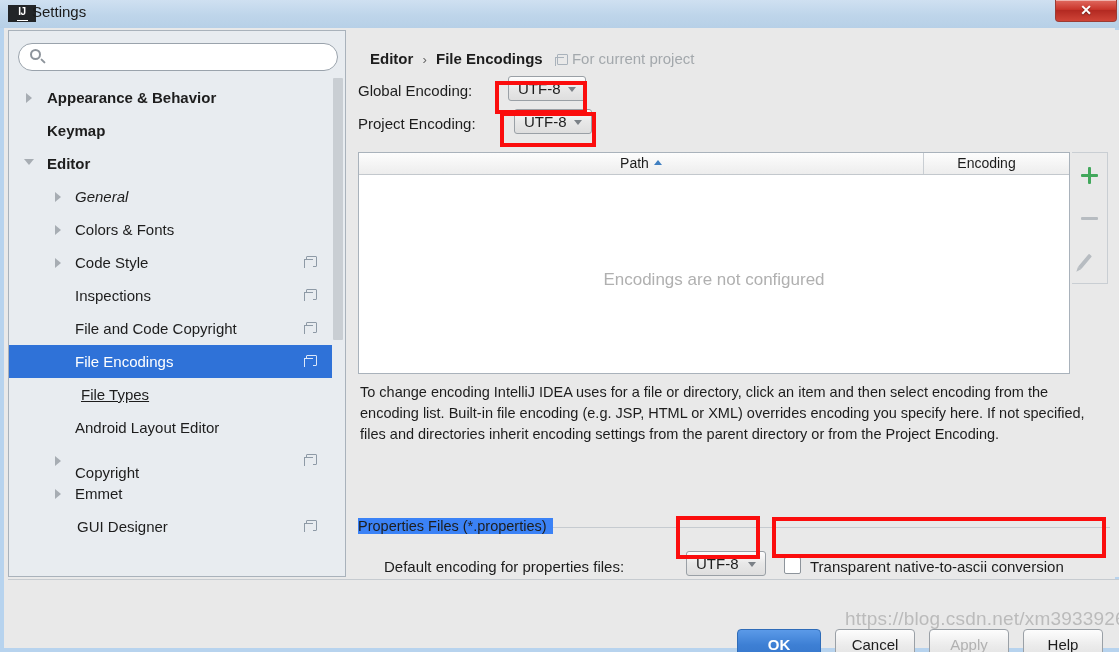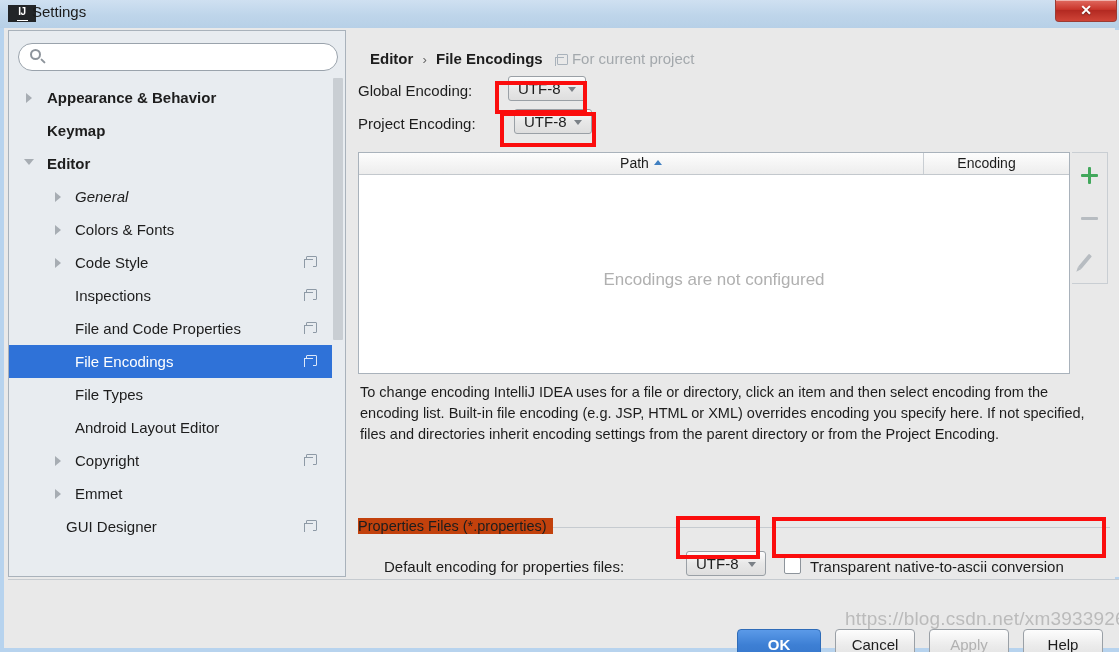--- a/index.html
+++ b/index.html
@@ -193,21 +193,21 @@
   .pencil::after {
     content:""; position:absolute; left:0; bottom:-5px;
     border-left:2px solid transparent; border-right:2px solid transparent; border-top:5px solid #b7bcc1;
   }
 
   #desc {
     position: absolute; left: 10px; top: 352px; width: 742px;
     font-size: 14.5px; color: #1d1d1d; line-height: 21px;
   }
 
-  #props-title { position: absolute; left: 8px; top: 488px; font-size: 14.5px; color: #1d1d1d; background:#c2410c; padding-right:6px; }
+  #props-title { position: absolute; left: 8px; top: 488px; font-size: 14.5px; color: #1d1d1d; background:#3b82f6; padding-right:6px; }
   #props-rule { position: absolute; left: 8px; top: 497px; width: 752px; height: 1px; background: #c6cbd0; }
 
   #btnbar { position: absolute; left: 4px; top: 551px; width: 1111px; height: 69px; background: #e9e9e9; border-top: 1px solid #c6cbd0; }
   .dlg-btn {
     position: absolute; top: 49px; height: 32px;
     border-radius: 4px; font-size: 15px; text-align: center; line-height: 30px;
     border: 1px solid #9aa0a6;
     background: linear-gradient(180deg,#fdfdfd 0%, #ececec 50%, #e0e0e0 100%);
     color: #1d1d1d;
   }
@@ -271,44 +271,44 @@
         <div class="tree-row">
           <span class="tw closed" style="left: 46px;"></span>
           <span class="lbl" style="left: 66px;">Code Style</span>
           <span class="copy-ico"></span>
         </div>
         <div class="tree-row">
           <span class="lbl" style="left: 66px;">Inspections</span>
           <span class="copy-ico"></span>
         </div>
         <div class="tree-row">
-          <span class="lbl" style="left: 66px;">File and Code Properties</span>
+          <span class="lbl" style="left: 66px;">File and Code Copyright</span>
           <span class="copy-ico"></span>
         </div>
         <div class="tree-row selected">
           <span class="lbl" style="left: 66px;">File Encodings</span>
           <span class="copy-ico"></span>
         </div>
         <div class="tree-row">
-          <span class="lbl" style="left: 66px;">File Types</span>
+          <span class="lbl" style="left: 72px; text-decoration: underline;">File Types</span>
         </div>
         <div class="tree-row">
           <span class="lbl" style="left: 66px;">Android Layout Editor</span>
         </div>
         <div class="tree-row">
           <span class="tw closed" style="left: 46px;"></span>
-          <span class="lbl" style="left: 66px;">Copyright</span>
+          <span class="lbl" style="left: 66px; margin-top: 12px;">Copyright</span>
           <span class="copy-ico"></span>
         </div>
         <div class="tree-row">
           <span class="tw closed" style="left: 46px;"></span>
           <span class="lbl" style="left: 66px;">Emmet</span>
         </div>
         <div class="tree-row">
-          <span class="lbl" style="left: 57px;">GUI Designer</span>
+          <span class="lbl" style="left: 68px;">GUI Designer</span>
           <span class="copy-ico"></span>
         </div>
       </div>
 
     <div id="sb-track"></div>
     <div id="sb-thumb"></div>
   </div>
 
   <div id="pane">
 

